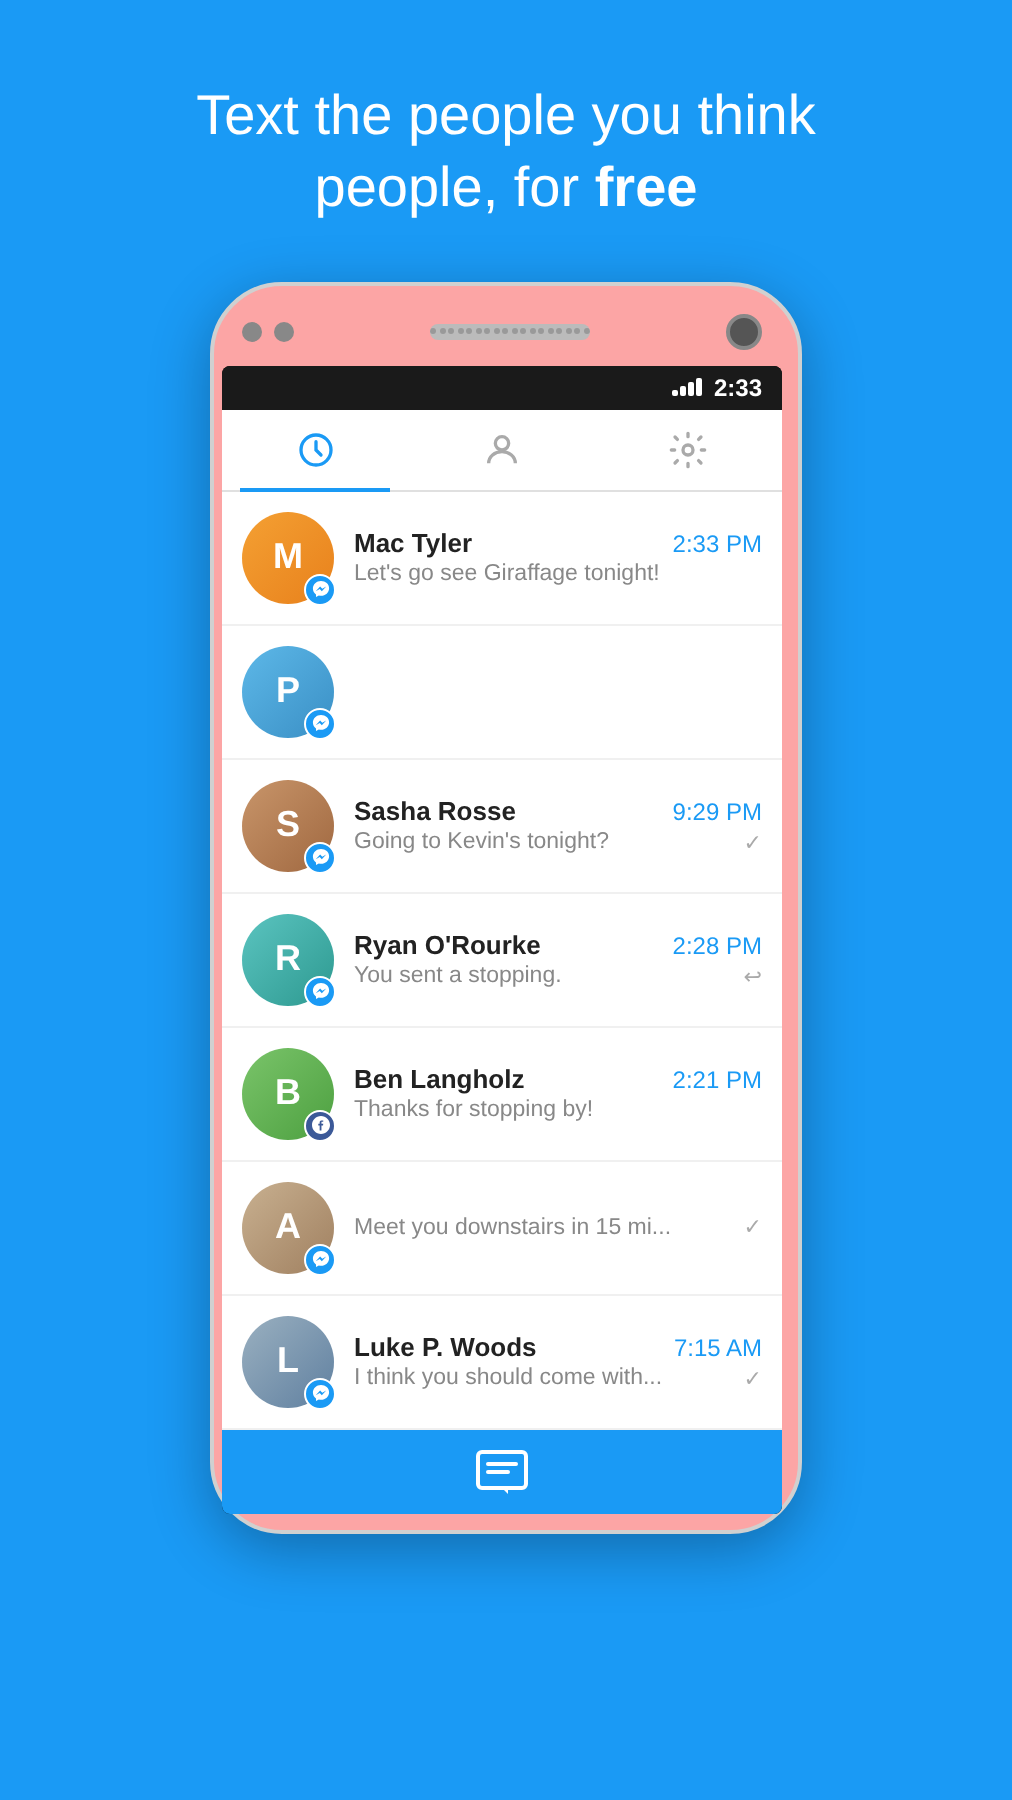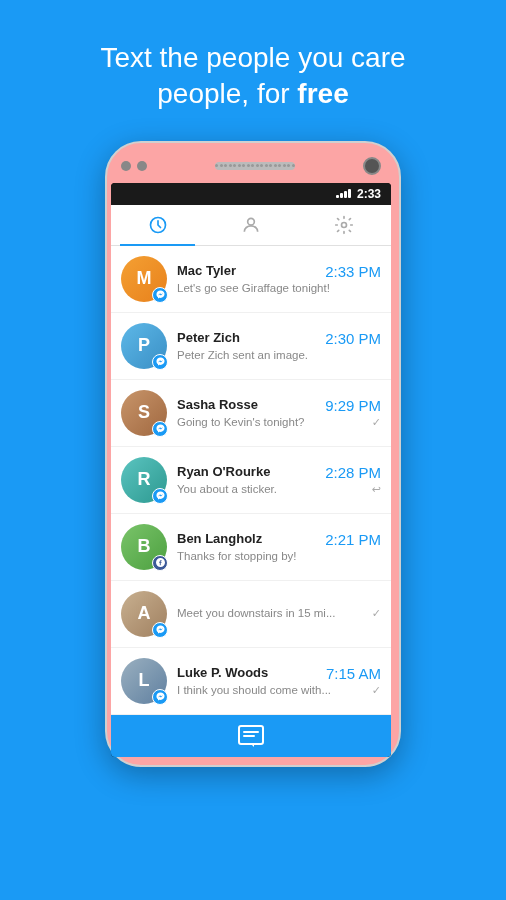--- a/index.html
+++ b/index.html
@@ -207,44 +207,44 @@
     }
 
     .message-content {
       flex: 1;
       min-width: 0;
     }
 
     .message-header {
       display: flex;
       justify-content: space-between;
-      align-items: flex-start;
+      align-items: flex-end;
       margin-bottom: 2px;
     }
 
     .contact-name {
       font-size: 13px;
       font-weight: 700;
       color: #222;
     }
 
     .message-time {
-      font-size: 15px;
+      font-size: 12px;
       color: #1a9af5;
       flex-shrink: 0;
     }
 
     .message-preview {
       font-size: 11.5px;
       color: #888;
       white-space: nowrap;
       overflow: hidden;
       text-overflow: ellipsis;
       display: flex;
-      align-items: flex-start;
+      align-items: center;
       justify-content: space-between;
     }
 
     .preview-text {
       overflow: hidden;
       text-overflow: ellipsis;
       white-space: nowrap;
       flex: 1;
     }
 
@@ -267,21 +267,21 @@
       display: flex;
       align-items: center;
       justify-content: center;
       padding: 10px 0;
     }
   </style>
 </head>
 <body>
 
 <div class="hero-text">
-  <span>Text the people you care</span><br>
+  <span>Text the people you think</span><br>
   <span>people, for </span><strong>free</strong>
 </div>
 
 <div class="phone-shell">
 
   <div class="phone-top-bar">
     <div class="phone-dots">
       <div class="phone-dot"></div>
       <div class="phone-dot"></div>
     </div>
@@ -370,30 +370,20 @@
     <div class="avatar-wrap">
       <div class="avatar-circle" style="background: linear-gradient(135deg, #5db8e8, #3a8fc5);">
         <span style="font-size:18px;">P</span>
       </div>
       <div class="avatar-badge" style="background:#1a9af5;">
         <svg viewBox="0 0 20 20" fill="white" xmlns="http://www.w3.org/2000/svg">
     <path d="M10 1C5.03 1 1 4.8 1 9.5c0 2.7 1.35 5.1 3.45 6.65V19l3.15-1.75c.84.23 1.73.35 2.4.35 4.97 0 9-3.8 9-8.5S14.97 1 10 1zm.9 11.45l-2.3-2.45-4.45 2.45 4.9-5.2 2.35 2.45 4.4-2.45-4.9 5.2z"></path>
   </svg>
       </div>
     </div>
-    <div class="message-content">
-      <div class="message-header">
-        <span class="contact-name">Peter Zich</span>
-        <span class="message-time">2:30 PM</span>
-      </div>
-      <div class="message-preview">
-        <span class="preview-text">Peter Zich sent an image.</span>
-
-      </div>
-    </div>
   </div>
           <div class="message-item">
     <div class="avatar-wrap">
       <div class="avatar-circle" style="background: linear-gradient(135deg, #c8956a, #a06840);">
         <span style="font-size:18px;">S</span>
       </div>
       <div class="avatar-badge" style="background:#1a9af5;">
         <svg viewBox="0 0 20 20" fill="white" xmlns="http://www.w3.org/2000/svg">
     <path d="M10 1C5.03 1 1 4.8 1 9.5c0 2.7 1.35 5.1 3.45 6.65V19l3.15-1.75c.84.23 1.73.35 2.4.35 4.97 0 9-3.8 9-8.5S14.97 1 10 1zm.9 11.45l-2.3-2.45-4.45 2.45 4.9-5.2 2.35 2.45 4.4-2.45-4.9 5.2z"></path>
   </svg>
@@ -420,21 +410,21 @@
     <path d="M10 1C5.03 1 1 4.8 1 9.5c0 2.7 1.35 5.1 3.45 6.65V19l3.15-1.75c.84.23 1.73.35 2.4.35 4.97 0 9-3.8 9-8.5S14.97 1 10 1zm.9 11.45l-2.3-2.45-4.45 2.45 4.9-5.2 2.35 2.45 4.4-2.45-4.9 5.2z"></path>
   </svg>
       </div>
     </div>
     <div class="message-content">
       <div class="message-header">
         <span class="contact-name">Ryan O'Rourke</span>
         <span class="message-time">2:28 PM</span>
       </div>
       <div class="message-preview">
-        <span class="preview-text">You about a sticker.</span>
+        <span class="preview-text">You sent a stopping.</span>
         <span class="preview-reply">↩</span>
       </div>
     </div>
   </div>
           <div class="message-item">
     <div class="avatar-wrap">
       <div class="avatar-circle" style="background: linear-gradient(135deg, #7ac46a, #4da040);">
         <span style="font-size:18px;">B</span>
       </div>
       <div class="avatar-badge" style="background:#3b5998;">

